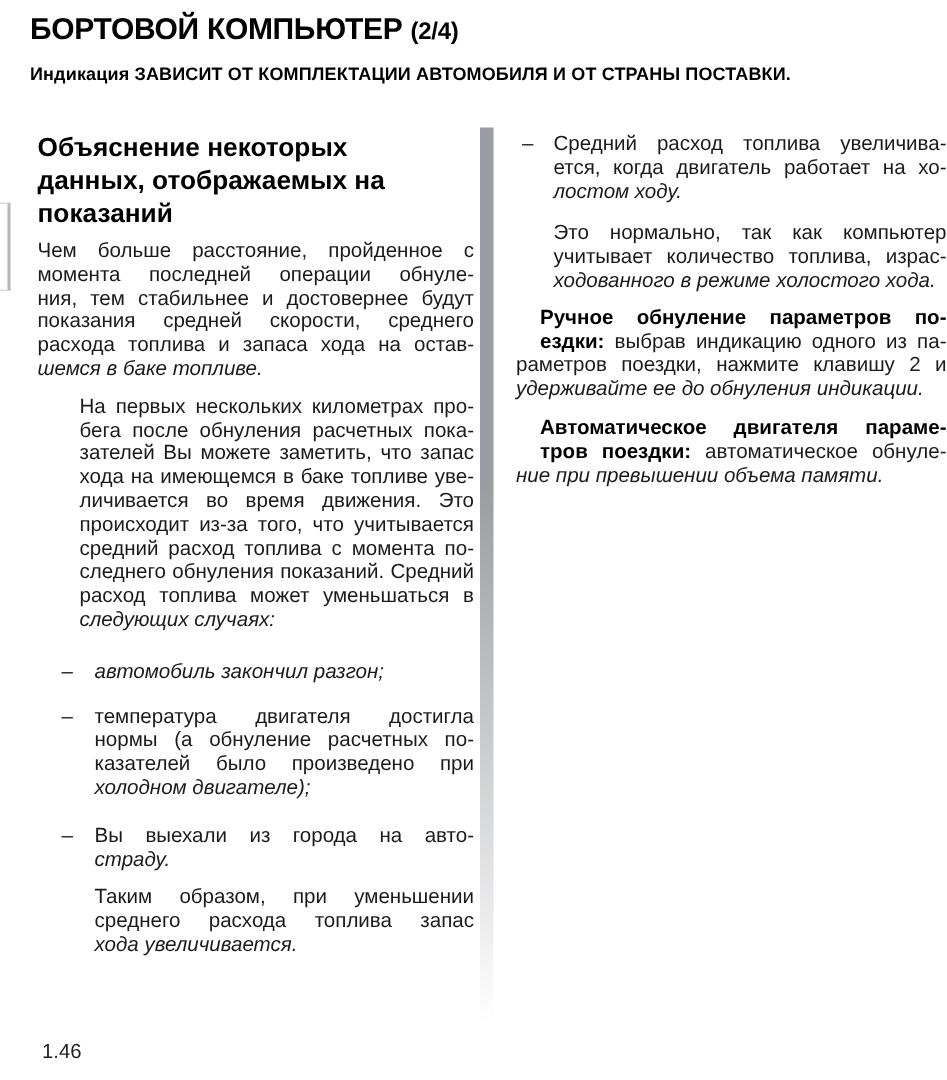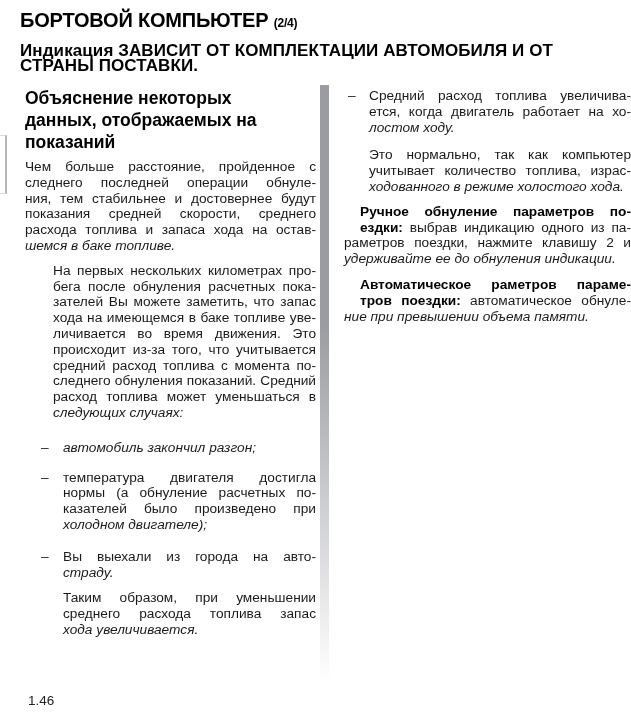--- a/index.html
+++ b/index.html
@@ -10,24 +10,24 @@
     color: #1a1a1a;
     overflow: hidden;
     position: relative;
   }
   
   header { padding: 8px 0 0 20px; }
   h1 {
     margin: 0; font-size: 20px; line-height: 24px;
     font-weight: bold; color: #000; letter-spacing: -0.2px;
   }
-  h1 .part { font-size: 12px; }
+  h1 .part { font-size: 16px; }
   .subtitle {
     margin: 8px 0 0 0;
-    font-size: 17px; line-height: 15px;
+    font-size: 12px; line-height: 15px;
     font-weight: bold; color: #000;
     letter-spacing: 0.1px;
   }
   
   .side-tab {
     position: absolute; left: 0; top: 135px;
     width: 5px; height: 57px;
     background: #ffffff;
     border-right: 2px solid #b4b6b8;
     border-top: 1px solid #d9d9d9;
@@ -88,21 +88,21 @@
   <div class="divider"></div>
 
   <section class="col-left">
     <h2>
         <div class="ln">Объяснение некоторых</div>
         <div class="ln">данных, отображаемых на</div>
         <div class="ln">показаний</div>
       </h2>
     <div class="p">
         <div class="ln">Чем больше расстояние, пройденное с</div>
-        <div class="ln">следнего последней операции обнуле-</div>
+        <div class="ln">момента последней операции обнуле-</div>
         <div class="ln">ния, тем стабильнее и достовернее будут</div>
         <div class="ln">показания средней скорости, среднего</div>
         <div class="ln">расхода топлива и запаса хода на остав-</div>
         <div class="ln">шемся в баке топливе.</div>
       </div>
     <div class="p mb19">
         <div class="ln">На первых нескольких километрах про-</div>
         <div class="ln">бега после обнуления расчетных пока-</div>
         <div class="ln">зателей Вы можете заметить, что запас</div>
         <div class="ln">хода на имеющемся в баке топливе уве-</div>
@@ -156,21 +156,21 @@
         <div class="ln">учитывает количество топлива, израс-</div>
         <div class="ln">ходованного в режиме холостого хода.</div>
       </div>
     <div class="p mb10">
         <div class="ln"><b>Ручное обнуление параметров по-</b></div>
         <div class="ln"><b>ездки:</b> выбрав индикацию одного из па-</div>
         <div class="ln">раметров поездки, нажмите клавишу 2 и</div>
         <div class="ln">удерживайте ее до обнуления индикации.</div>
       </div>
     <div class="p">
-        <div class="ln"><b>Автоматическое раметров параме-</b></div>
+        <div class="ln"><b>Автоматическое двигателя параме-</b></div>
         <div class="ln"><b>тров поездки:</b> автоматическое обнуле-</div>
         <div class="ln">ние при превышении объема памяти.</div>
       </div>
   </section>
 </main>
 
 <footer>
   <span>1.46</span>
 </footer>
 

